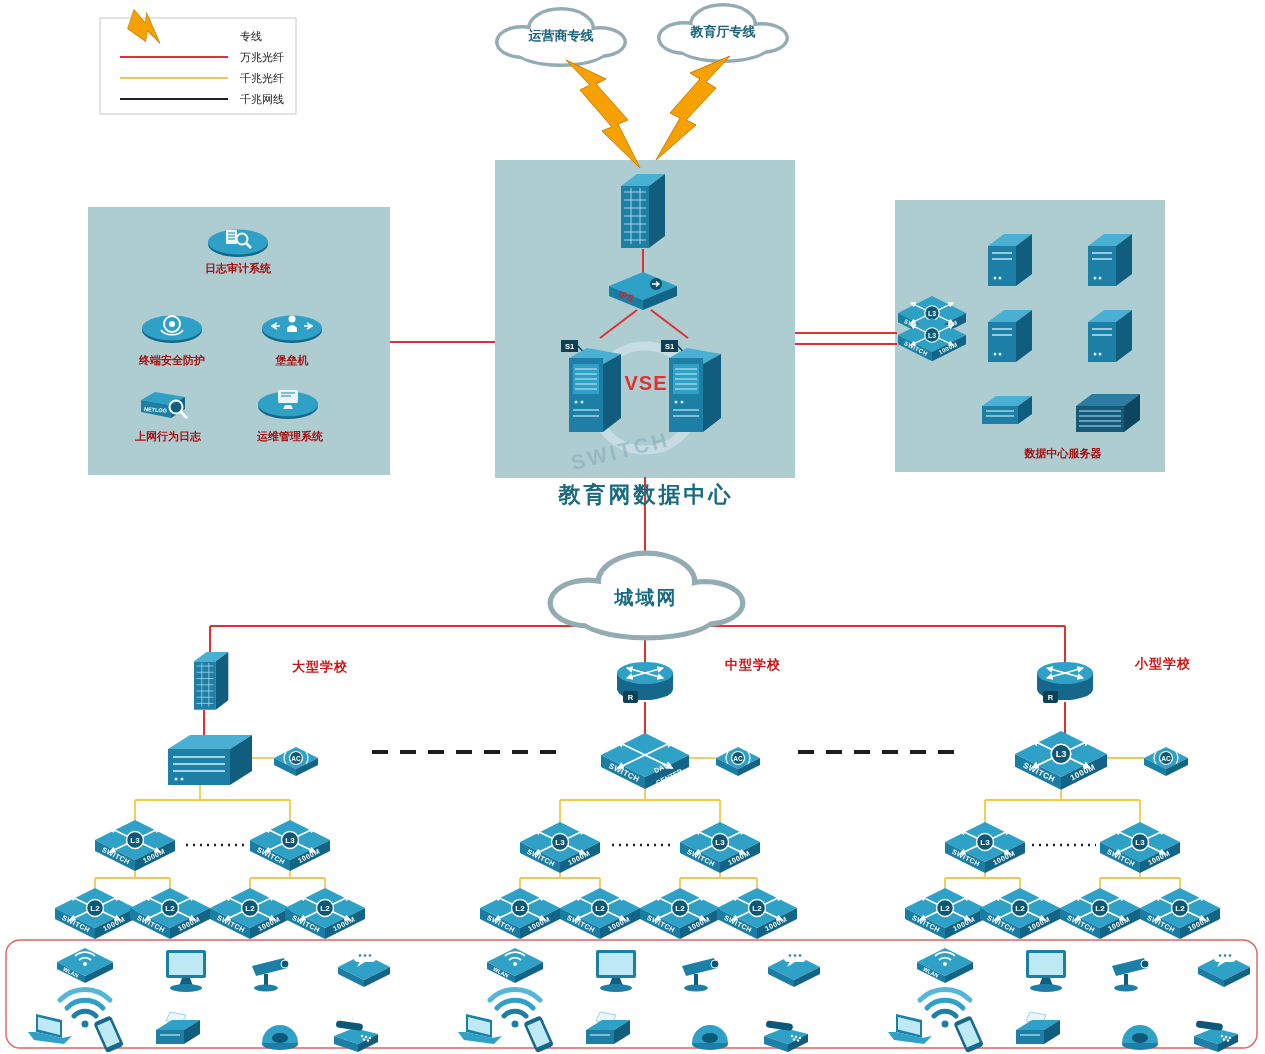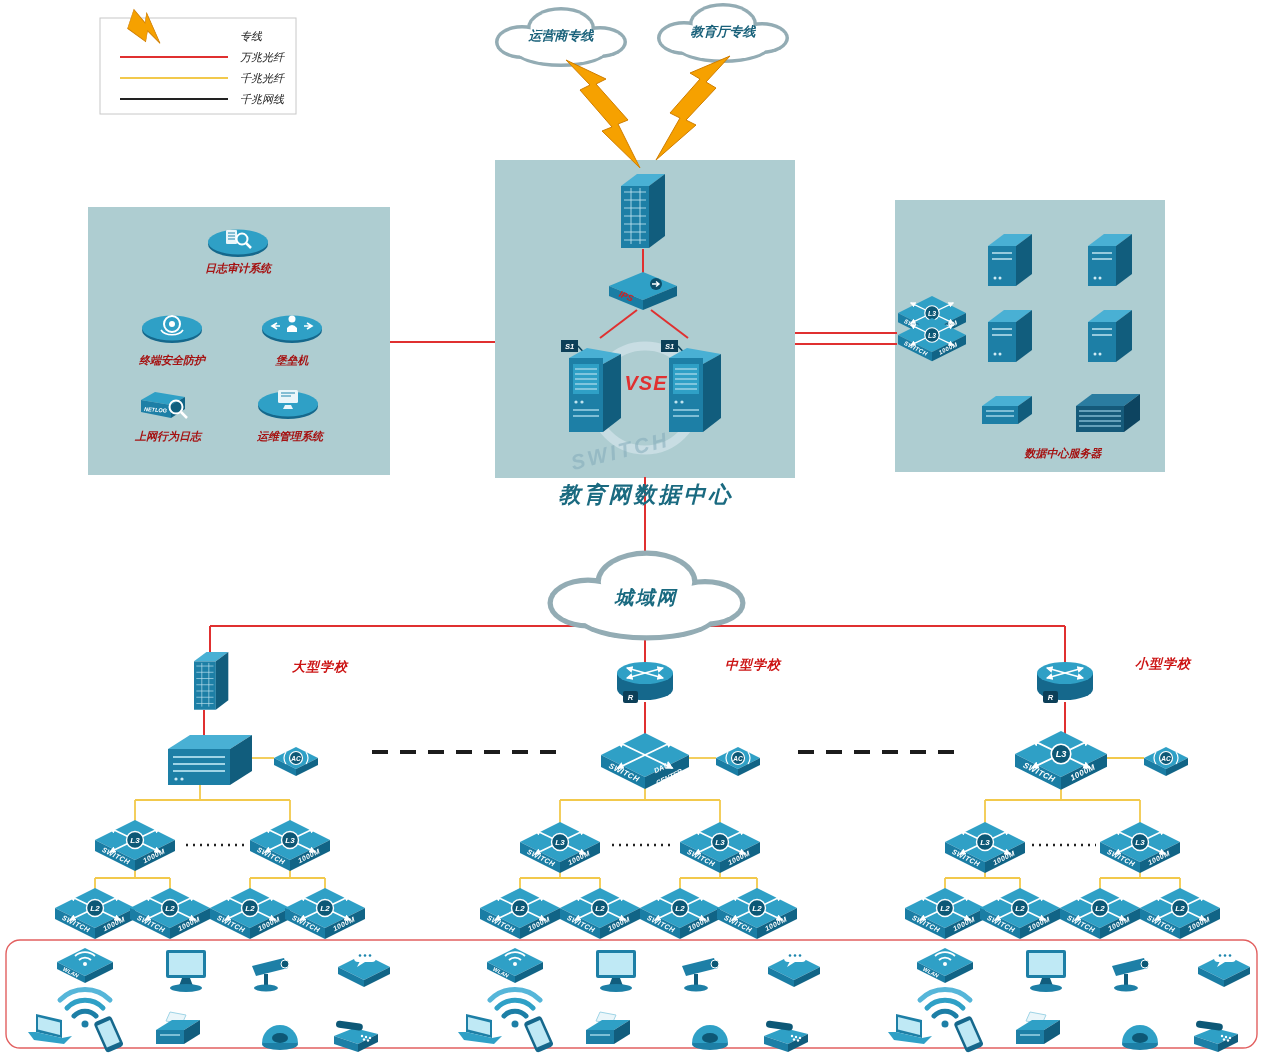--- a/index.html
+++ b/index.html
@@ -1,17 +1,17 @@
 <!DOCTYPE html>
 <html><head>
 <meta charset="utf-8">
 <style>
   html,body{margin:0;padding:0;background:#ffffff;}
   #stage{position:relative;width:1265px;height:1054px;background:#fff;
-         font-family:"Liberation Sans","DejaVu Sans",sans-serif;font-style:italic;}
+         font-family:"Liberation Sans","DejaVu Sans",sans-serif;}
   svg{display:block;}
   text{font-family:"Liberation Sans","DejaVu Sans",sans-serif;}
   .zone{fill:#aecdd1;}
   .ln-red{stroke:#e03030;stroke-width:2;fill:none;}
   .ln-yel{stroke:#f2c94c;stroke-width:1.8;fill:none;}
   .ln-dash{stroke:#1c1c1c;stroke-width:4;stroke-dasharray:16 12;fill:none;}
   .ln-dot{stroke:#222;stroke-width:2.6;stroke-dasharray:2 5;fill:none;}
   .lg-red{stroke:#e03030;stroke-width:2;}
   .lg-yel{stroke:#f2c94c;stroke-width:2;}
   .lg-blk{stroke:#222;stroke-width:2;}

